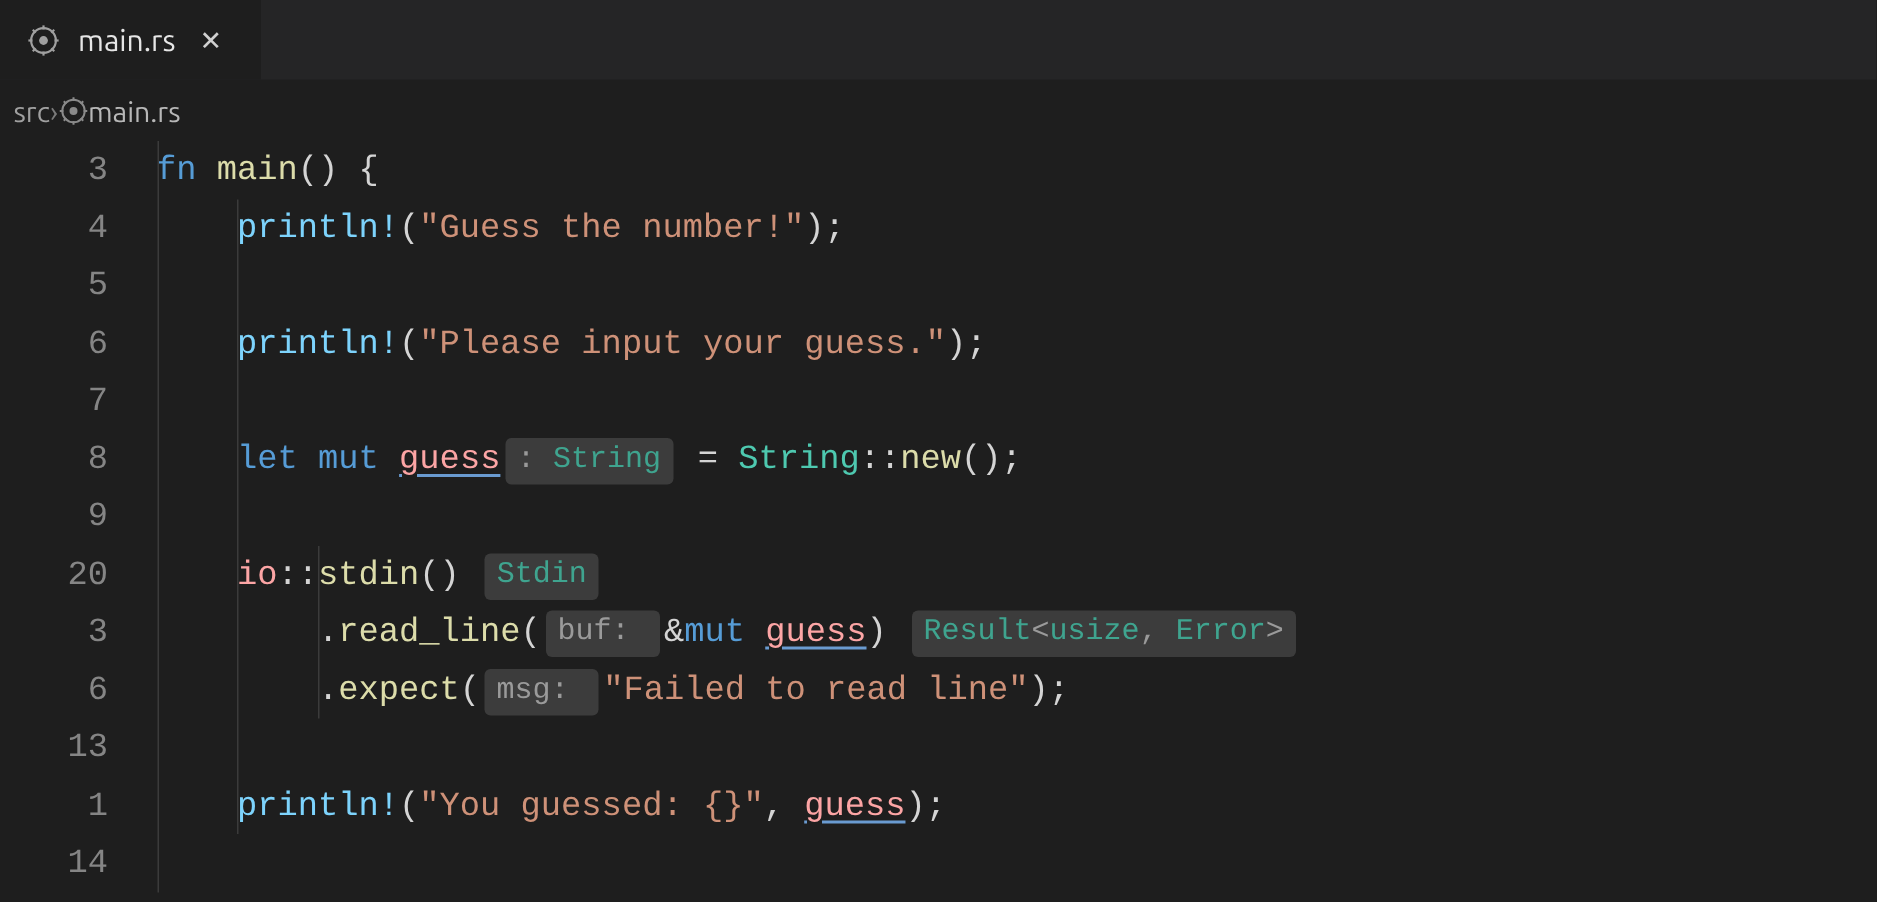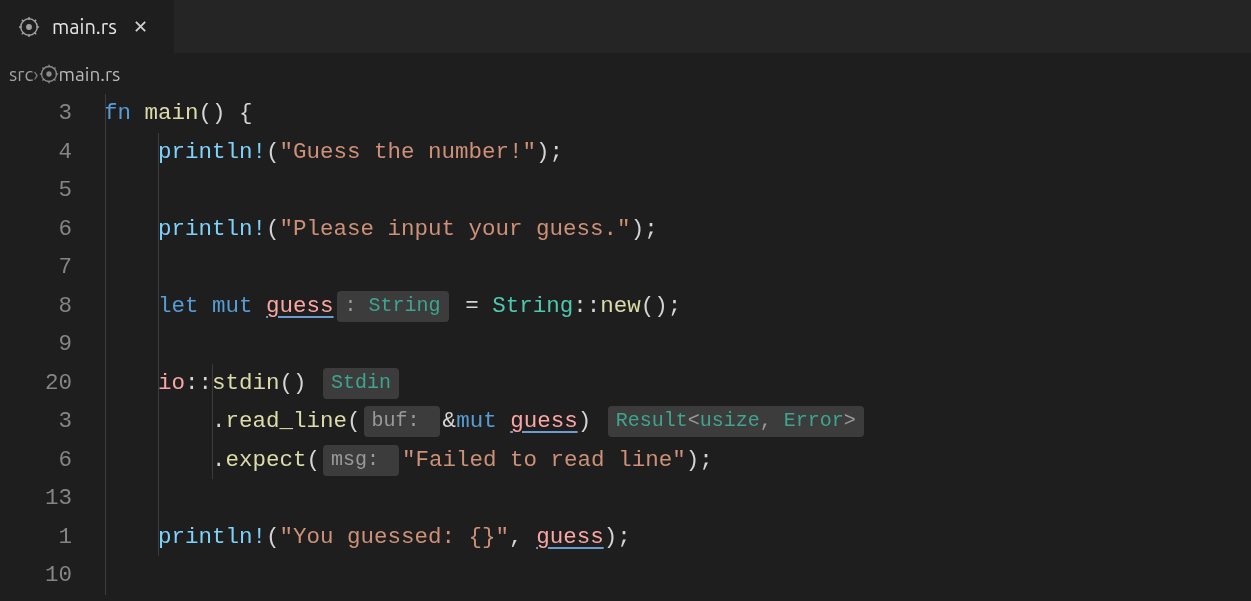--- a/index.html
+++ b/index.html
@@ -168,16 +168,16 @@
       <div>5</div>
       <div>6</div>
       <div>7</div>
       <div>8</div>
       <div>9</div>
       <div>20</div>
       <div>3</div>
       <div>6</div>
       <div>13</div>
       <div>1</div>
-      <div>10</div>
+      <div>14</div>
     </div>
   <div class="code" id="code"><div class="ig" style="left: 5px; top: 0px; height: 500.5px;"></div><div class="ig" style="left: 58px; top: 38.5px; height: 423.5px;"></div><div class="ig" style="left: 112px; top: 269.5px; height: 115.5px;"></div><div class="codeline"><span></span><span class="kw">fn</span> <span class="fnname">main</span><span class="punct">()</span> <span class="punct">{</span></div><div class="codeline"><span>    </span><span class="macro">println!</span><span class="punct">(</span><span class="str">"Guess the number!"</span><span class="punct">);</span></div><div class="codeline"><span>    </span></div><div class="codeline"><span>    </span><span class="macro">println!</span><span class="punct">(</span><span class="str">"Please input your guess."</span><span class="punct">);</span></div><div class="codeline"><span>    </span></div><div class="codeline"><span>    </span><span class="kw">let</span> <span class="kw">mut</span> <span class="var underline">guess</span><span class="hint"><span class="h-txt">: </span><span class="h-type">String</span></span> <span class="op">=</span> <span class="type">String</span><span class="punct">::</span><span class="fnname">new</span><span class="punct">();</span></div><div class="codeline"><span>    </span></div><div class="codeline"><span>    </span><span class="var">io</span><span class="punct">::</span><span class="fnname">stdin</span><span class="punct">()</span> <span class="hint"><span class="h-type">Stdin</span></span></div><div class="codeline"><span>        </span><span class="punct">.</span><span class="fnname">read_line</span><span class="punct">(</span><span class="hint"><span class="h-txt">buf: </span></span><span class="op">&amp;</span><span class="kw">mut</span> <span class="var underline">guess</span><span class="punct">)</span> <span class="hint"><span class="h-type">Result</span><span class="h-punct">&lt;</span><span class="h-type">usize</span><span class="h-punct">, </span><span class="h-type">Error</span><span class="h-punct">&gt;</span></span></div><div class="codeline"><span>        </span><span class="punct">.</span><span class="fnname">expect</span><span class="punct">(</span><span class="hint"><span class="h-txt">msg: </span></span><span class="str">"Failed to read line"</span><span class="punct">);</span></div><div class="codeline"><span>    </span></div><div class="codeline"><span>    </span><span class="macro">println!</span><span class="punct">(</span><span class="str">"You guessed: {}"</span><span class="punct">,</span> <span class="var underline">guess</span><span class="punct">);</span></div><div class="codeline"><span>    </span></div></div>
 </div>
 
 </body></html>

